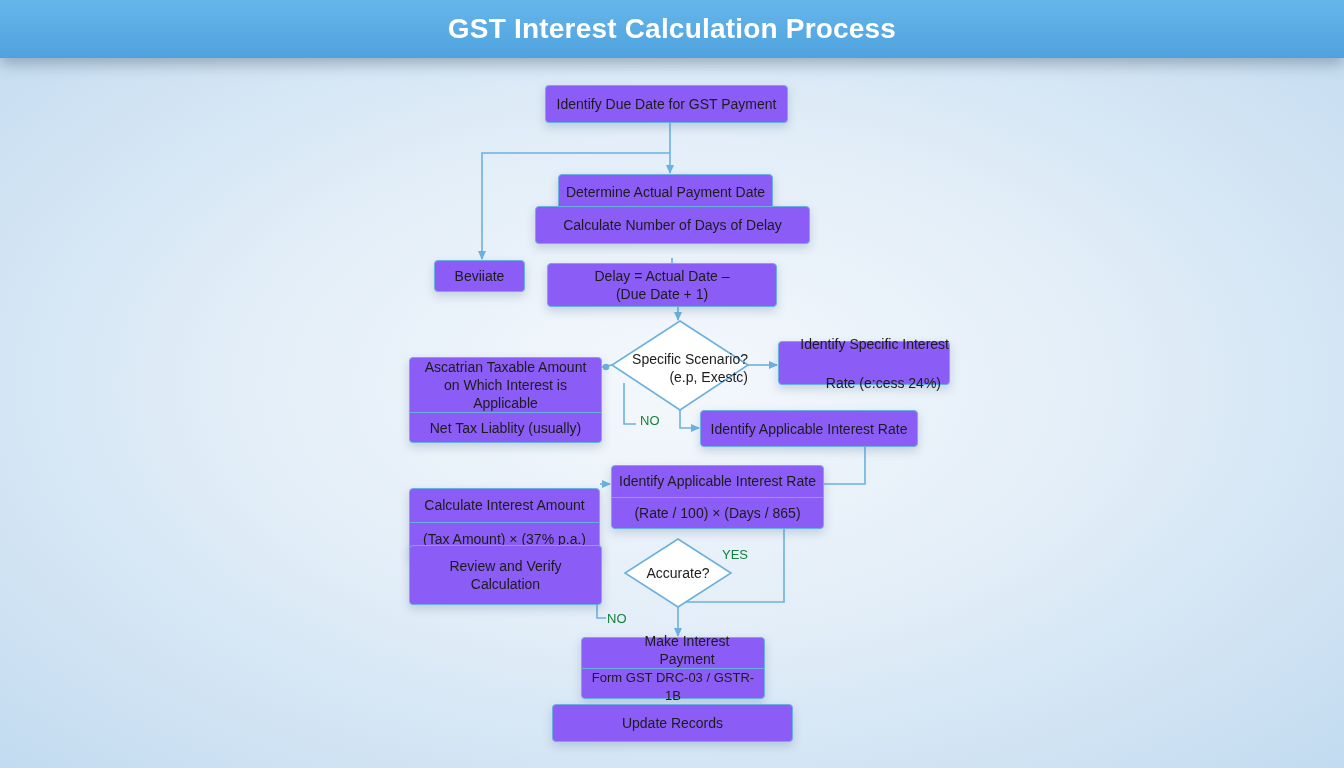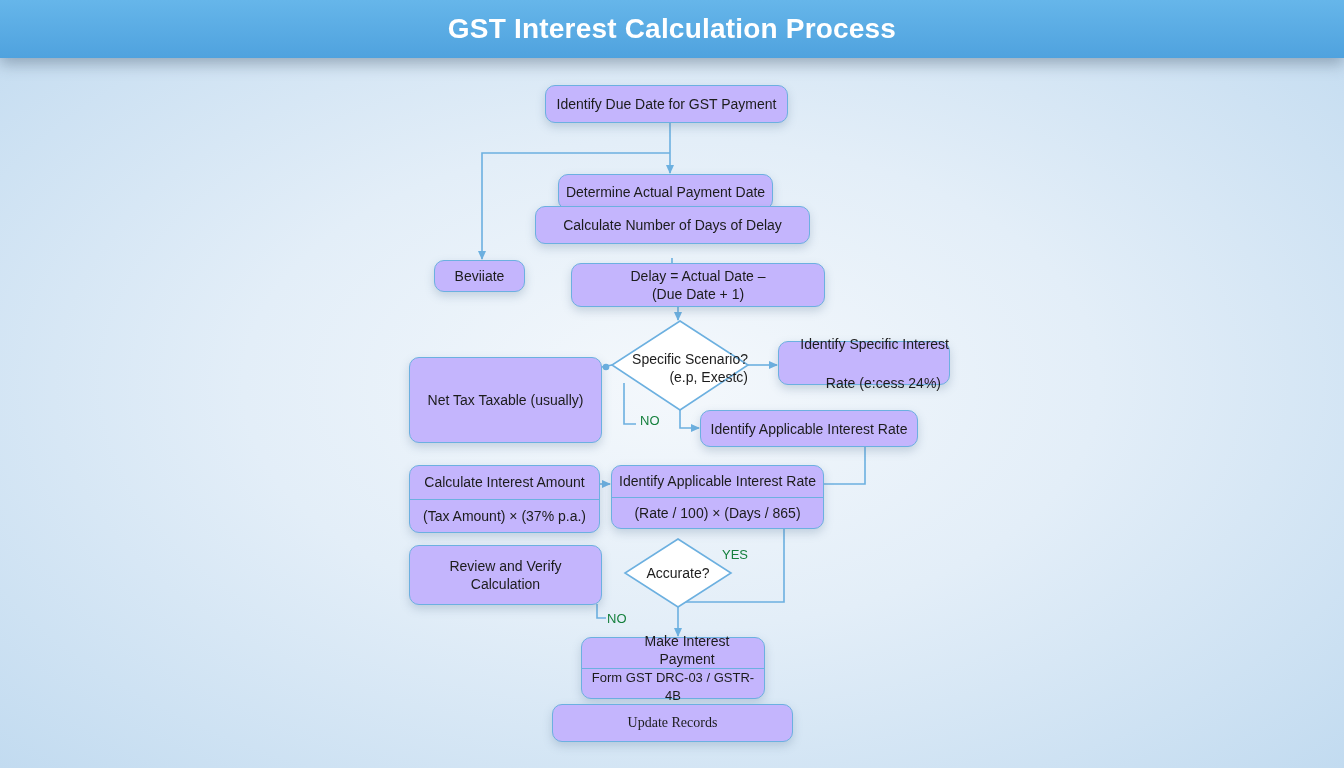--- a/index.html
+++ b/index.html
@@ -15,21 +15,21 @@
     display:flex; align-items:center; justify-content:center;
     z-index:5;
   }
   .header h1 {
     margin:0; color:#ffffff; font-size:28px; font-weight:bold; letter-spacing:0.2px;
     font-family: "Liberation Sans", sans-serif;
   }
   svg.links { position:absolute; left:0; top:0; z-index:1; }
   .box {
     position:absolute; box-sizing:border-box;
-    background:#c4b5fd; border:1.6px solid #6cb0e0; border-radius:10px;
+    background:#8b5cf6; border:1.6px solid #6cb0e0; border-radius:4px;
     box-shadow: 0 4px 10px rgba(90,120,150,0.28);
     color:#1c1c1c; font-size:14px; text-align:center;
     display:flex; flex-direction:column; justify-content:center; z-index:2;
     line-height:18px;
   }
   .box .sec { display:flex; align-items:center; justify-content:center; flex:1; padding:0 6px; }
   .box .sec + .sec { border-top:1.4px solid #6cb0e0; }
   .diamond-label {
     position:absolute; z-index:3; text-align:center; color:#1c1c1c; font-size:14px; line-height:18px;
   }
@@ -91,64 +91,65 @@
 </div>
 
 <div class="box" style="left:535px;top:206px;width:275px;height:38px;">
   <div class="sec">Calculate Number of Days of Delay</div>
 </div>
 
 <div class="box" style="left:434px;top:260px;width:91px;height:32px;">
   <div class="sec">Beviiate</div>
 </div>
 
-<div class="box" style="left:547px;top:263px;width:254px;height:44px;margin-left:24px;">
+<div class="box" style="left:547px;top:263px;width:230px;height:44px;">
   <div>Delay = Actual Date –</div>
   <div>(Due Date + 1)</div>
 </div>
 
 <div class="diamond-label" style="left:612px;top:350px;width:136px;text-align:right;">
   <div>Specific Scenario?</div>
   <div>(e.p, Exestc)</div>
 </div>
 
 <div class="box" style="left:778px;top:341px;width:172px;height:44px;text-align:right;">
   <div style="text-align:right;">Identify Specific Interest</div>
   <div style="padding-right:8px;margin-top:21px;">Rate (e:cess 24%)</div>
 </div>
 
 <div class="box" style="left:409px;top:357px;width:193px;height:86px;">
-  <div class="sec">Net Tax Taxable (usually)</div>
+  <div class="sec" style="flex:1.8;">Ascatrian Taxable Amount on Which Interest is Applicable</div>
+  <div class="sec">Net Tax Liablity (usually)</div>
 </div>
 
 <div class="lbl" style="left:640px;top:413px;">NO</div>
 
 <div class="box" style="left:700px;top:410px;width:218px;height:37px;">
   <div class="sec">Identify Applicable Interest Rate</div>
 </div>
 
-<div class="box" style="left:409px;top:465px;width:191px;height:68px;">
+<div class="box" style="left:409px;top:488px;width:191px;height:68px;">
   <div class="sec">Calculate Interest Amount</div>
   <div class="sec">(Tax Amount) × (37% p.a.)</div>
 </div>
 
 <div class="box" style="left:611px;top:465px;width:213px;height:64px;">
   <div class="sec">Identify Applicable Interest Rate</div>
   <div class="sec">(Rate / 100) × (Days / 865)</div>
 </div>
 
 <div class="box" style="left:409px;top:545px;width:193px;height:60px;">
   <div class="sec" style="padding:0 30px;">Review and Verify Calculation</div>
 </div>
 
 <div class="diamond-label" style="left:625px;top:564px;width:106px;">Accurate?</div>
 
 <div class="lbl" style="left:722px;top:547px;">YES</div>
 <div class="lbl" style="left:607px;top:611px;">NO</div>
 
 <div class="box" style="left:581px;top:637px;width:184px;height:62px;">
   <div class="sec" style="flex:1.4;margin-left:28px;">Make Interest Payment</div>
-  <div class="sec" style="font-size:13px;">Form GST DRC-03 / GSTR-4B</div>
+  <div class="sec" style="font-size:13px;">Form GST DRC-03 / GSTR-1B</div>
 </div>
 
-<div class="box" style="left:552px;top:704px;width:241px;height:38px;font-family:Liberation Serif, serif;">
+<div class="box" style="left:552px;top:704px;width:241px;height:38px;">
   <div class="sec">Update Records</div>
 </div>
 
 </body></html>

